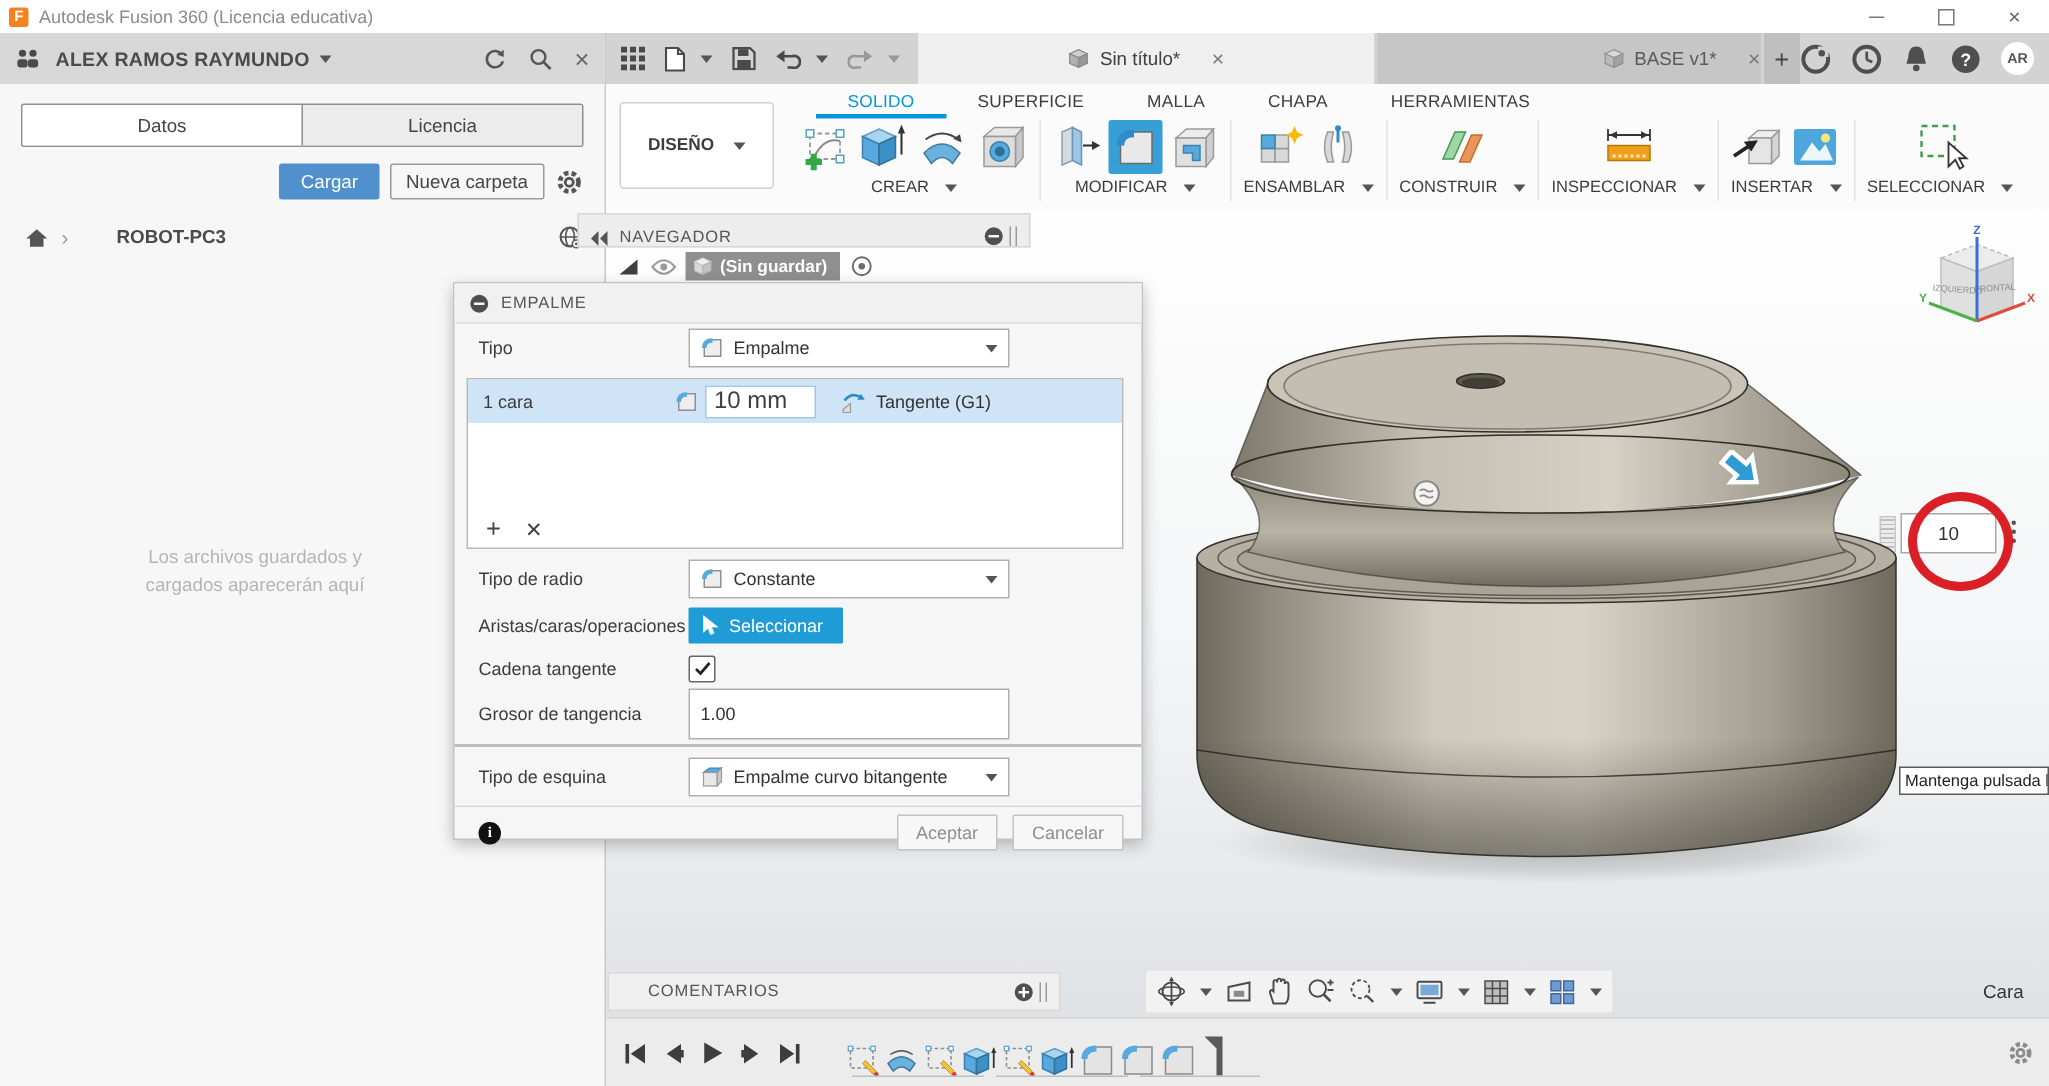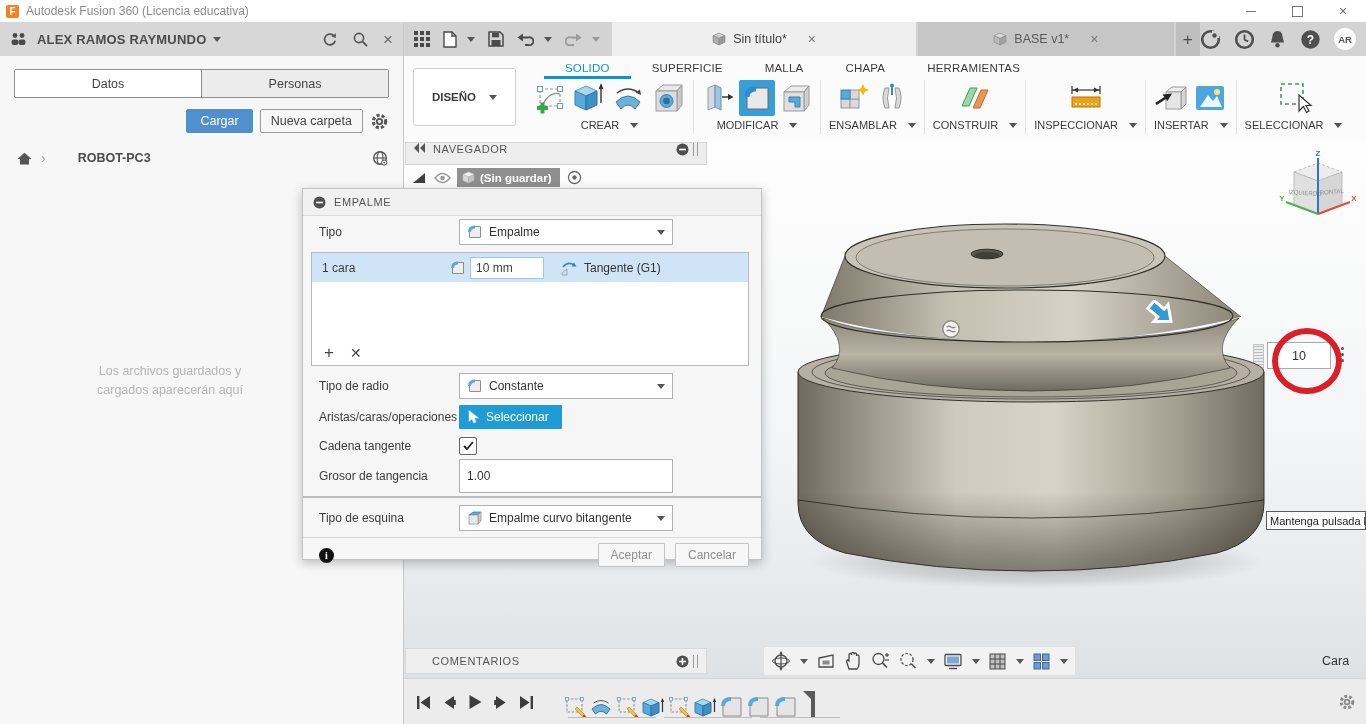--- a/index.html
+++ b/index.html
@@ -38,21 +38,21 @@
   .bc-sep{color:#9a9a9a;font-size:14px;margin:0 8px;}
   .bc-loc{font-size:12.5px;font-weight:bold;color:#4b4b4b;margin-left:24px;}
   .dp-empty{position:absolute;left:0;top:340px;width:340px;text-align:center;color:#b5b5b5;font-size:12.5px;line-height:1.55;}
 
   
   .doc-bar{left:404px;top:22px;width:962px;height:34px;background:#d3d3d3;display:flex;align-items:stretch;}
   .qat{display:flex;align-items:center;gap:13px;padding:0 12px 0 10px;}
   .qat-item{display:flex;align-items:center;gap:3px;}
   .doc-tab{display:flex;align-items:center;justify-content:center;gap:7px;font-size:12.5px;}
   .doc-tab.active{width:324px;background:#efefef;color:#3f3f3f;}
-  .doc-tab.inactive{width:272px;background:#c6c6c6;color:#5a5a5a;margin-left:2px;}
+  .doc-tab.inactive{width:272px;background:#c6c6c6;color:#5a5a5a;margin-left:2px;justify-content:flex-end;}
   .tab-close{color:#777;font-size:14px;margin-left:14px;}
   .newtab{width:26px;display:flex;align-items:center;justify-content:center;background:#bfbfbf;margin-left:2px;}
   .newtab span{font-size:17px;color:#4a4a4a;line-height:1;}
   .global-icons{margin-left:auto;display:flex;align-items:center;gap:13px;padding-right:10px;}
   .avatar{width:22px;height:22px;border-radius:50%;background:#fff;display:flex;align-items:center;justify-content:center;
           font-size:9.5px;font-weight:bold;color:#555;}
 
   
   .ribbon{left:404px;top:56px;width:962px;height:84px;background:#fbfbfb;border-bottom:1px solid #dcdcdc;}
   .design-box{position:absolute;left:9px;top:12px;width:101px;height:56px;background:#fff;border:1px solid #d0d0d0;border-radius:3px;
@@ -63,22 +63,22 @@
   .tool-area{position:absolute;left:122px;top:22px;right:0;height:60px;display:flex;align-items:flex-start;}
   .tgroup{display:flex;flex-direction:column;align-items:center;padding:0 8px;}
   .tg-icons{height:40px;display:flex;align-items:center;gap:5px;}
   .tg-label{font-size:11px;color:#3c3c3c;margin-top:1px;display:flex;align-items:center;gap:4px;}
   .tg-sep{width:1px;height:54px;background:#e2e2e2;margin-top:2px;}
   .tool-tile-active{width:36px;height:36px;background:#379fd8;border-radius:2px;display:flex;align-items:center;justify-content:center;}
 
   
   .viewport{left:404px;top:140px;width:962px;height:538px;
             background:linear-gradient(180deg,#fefefe 0%,#f4f5f6 55%,#dfe2e5 100%);}
-  .nav-bar{left:405px;top:142px;width:302px;height:23px;background:#ededed;border:1px solid #d6d6d6;
-           display:flex;align-items:flex-start;padding:0 8px;box-sizing:border-box;}
+  .nav-bar{left:385px;top:142px;width:302px;height:23px;background:#ededed;border:1px solid #d6d6d6;
+           display:flex;align-items:flex-end;padding:0 8px;box-sizing:border-box;}
   .panel-title{font-size:11px;color:#555;letter-spacing:.6px;margin-left:7px;}
   .panel-grip{width:3px;height:13px;border-left:1px solid #9a9a9a;border-right:1px solid #9a9a9a;margin-left:4px;}
   .tree-row{left:412px;top:168px;display:flex;align-items:center;}
   .tree-chip{display:flex;align-items:center;gap:5px;background:#8f8f8f;color:#fff;font-size:11.5px;font-weight:bold;
              padding:3px 8px 3px 5px;margin-left:6px;}
   .comments-bar{left:405px;top:648px;width:302px;height:26px;background:#efefef;border:1px solid #d8d8d8;
                 display:flex;align-items:center;box-sizing:border-box;padding:0 8px 0 26px;}
 
   
   .scrubber{left:1253px;top:344px;width:9px;height:26px;background:repeating-linear-gradient(0deg,#bdbdbd 0 1px,#ececec 1px 3px);border:1px solid #c6c6c6;}
@@ -103,21 +103,21 @@
   .dlg-header{height:26px;display:flex;align-items:center;gap:8px;padding:0 10px;border-bottom:1px solid #ddd;background:#f1f1f1;}
   .dlg-title{font-size:11px;color:#555;letter-spacing:.6px;}
   .dlg-row{display:flex;align-items:center;padding:0 16px;}
   .dlg-label{font-size:12px;color:#3c3c3c;}
   .dlg-ctrl{position:absolute;left:156px;width:214px;}
   .dropdown{height:26px;background:#fff;border:1px solid #b0b0b0;display:flex;align-items:center;gap:6px;padding:0 7px;box-sizing:border-box;font-size:12px;color:#333;}
   .dropdown .caret-down{margin-left:auto;}
   .textinput{height:26px;background:#fff;border:1px solid #b0b0b0;display:flex;align-items:center;padding:16px 7px;box-sizing:border-box;font-size:12px;color:#333;}
   .listbox{margin:4px 12px 4px 8px;height:112px;background:#fff;border:1px solid #b9b9b9;position:relative;}
   .sel-row{height:29px;background:#cfe4f7;display:flex;align-items:center;padding:0 10px;position:relative;}
-  .sel-row .mini-input{position:absolute;left:158px;width:74px;height:22px;background:#fff;border:1px solid #9ec7e8;display:flex;align-items:center;padding:0 5px;box-sizing:border-box;font-size:12px;}
+  .sel-row .mini-input{position:absolute;left:158px;width:74px;height:22px;background:#fff;border:1px solid #9ec7e8;display:flex;align-items:center;padding:0 5px;box-sizing:border-box;font-size:16px;}
   .lb-actions{position:absolute;left:12px;bottom:4px;display:flex;gap:16px;align-items:center;}
   .lb-plus{font-size:17px;color:#444;line-height:1;}
   .lb-x{font-size:14px;color:#444;line-height:1;}
   .dlg-divider{height:2px;background:#bdbdbd;margin:4px 0;}
   .dlg-footer{display:flex;align-items:center;padding:5px 12px 0 16px;border-top:1px solid #d8d8d8;margin-top:3px;}
   .dlg-btn{border:1px solid #c3c3c3;background:#f7f7f7;color:#8f8f8f;font-size:12px;padding:4px 12px;border-radius:1px;}
   .circle-i{width:15px;height:15px;border-radius:50%;background:#111;color:#fff;font-size:10px;font-weight:bold;
             display:flex;align-items:center;justify-content:center;font-family:"Liberation Serif",serif;}
   .checkbox{width:16px;height:16px;background:#fff;border:1px solid #666;border-radius:2px;display:flex;align-items:center;justify-content:center;}
 
@@ -168,21 +168,21 @@
         <svg width="17" height="17" viewBox="0 0 17 17">
           <circle cx="7" cy="7" r="4.6" fill="none" stroke="#555" stroke-width="1.6"></circle>
           <line x1="10.6" y1="10.6" x2="15" y2="15" stroke="#555" stroke-width="1.8"></line>
         </svg>
         <span class="dp-close">×</span>
       </div>
     </div>
 
     <div class="dp-tabs">
       <div class="dp-tab active">Datos</div>
-      <div class="dp-tab">Personas</div>
+      <div class="dp-tab">Licencia</div>
     </div>
 
     <div class="dp-actions">
       <button class="btn-cargar">Cargar</button>
       <button class="btn-nueva">Nueva carpeta</button>
       <svg width="19" height="19" viewBox="0 0 19 19">
         <circle cx="9.5" cy="9.5" r="6.2" fill="none" stroke="#555" stroke-width="3.1" stroke-dasharray="3,2.1"></circle>
         <circle cx="9.5" cy="9.5" r="3.6" fill="#555"></circle>
           <circle cx="9.5" cy="9.5" r="1.7" fill="#f7f7f7"></circle>
       </svg>

